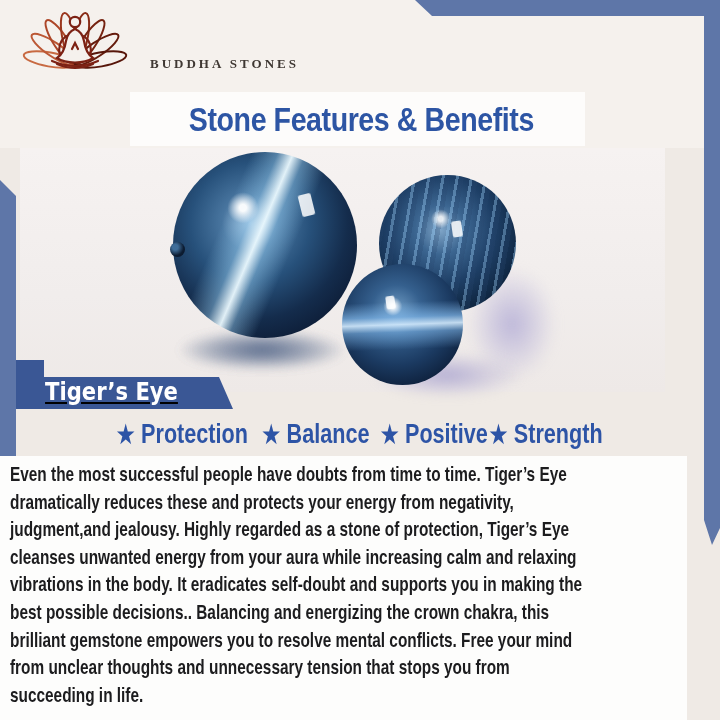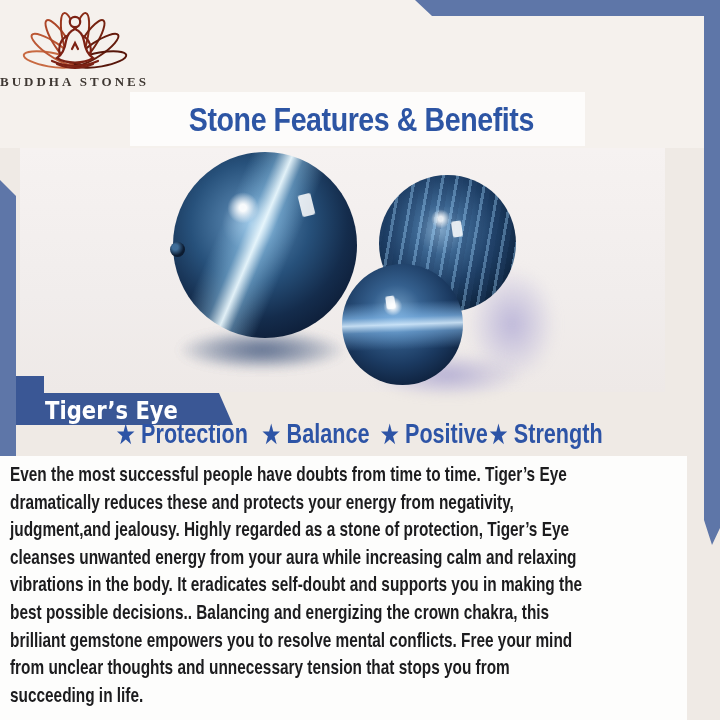--- a/index.html
+++ b/index.html
@@ -7,21 +7,21 @@
           background:#efeae5;font-family:"Liberation Sans",sans-serif;}
   .header-bg{position:absolute;left:0;top:0;width:720px;height:148px;background:#f5f1ed;}
 
   
   .frame{position:absolute;left:0;top:0;width:720px;height:720px;background:#5e76a8;}
   .frame-topright{clip-path:polygon(415px 0,720px 0,720px 528px,712px 545px,704px 520px,704px 16px,432px 16px);}
   .frame-left{clip-path:polygon(0 180px,16px 196px,16px 720px,0 720px);}
   .frame-bottom{clip-path:polygon(0 705px,397px 705px,426px 720px,0 720px);}
 
   
-  .logo-wrap{position:absolute;left:0;top:8px;width:575px;display:flex;flex-direction:column;align-items:flex-start;}
+  .logo-wrap{position:absolute;left:0;top:8px;width:575px;display:flex;flex-direction:row;align-items:flex-end;}
   .brand-name{margin-top:2px;font-family:"Liberation Serif",serif;font-weight:600;font-size:13px;
               letter-spacing:3px;color:#3f3833;}
 
   
   .title-box{position:absolute;left:130px;top:92px;width:448px;height:54px;background:#fdfcfb;
              display:flex;align-items:center;justify-content:center;padding-left:7px;}
   .title-text{font-size:34px;font-weight:bold;color:#2d55a4;white-space:nowrap;
               transform:scaleX(.84);letter-spacing:-.5px;}
 
   
@@ -45,23 +45,23 @@
     linear-gradient(178deg,rgba(0,0,0,0) 32%,rgba(130,185,235,.7) 44%,rgba(212,236,255,.9) 50%,rgba(130,185,235,.55) 56%,rgba(0,0,0,0) 70%),
     radial-gradient(circle at 45% 38%,#6f9cc4 0%,#35608e 25%,#1b3a61 55%,#0d1f3a 80%,#081426 100%);}
   .drill-hole{position:absolute;left:170px;top:242px;width:15px;height:15px;border-radius:50%;
     background:radial-gradient(circle at 35% 35%,#3f6d99 0 20%,#0d1d33 60%,#081223 100%);}
   .reflect{position:absolute;background:rgba(255,255,255,.85);border-radius:2px;filter:blur(.6px);}
   .r1{left:300px;top:194px;width:13px;height:22px;transform:rotate(-14deg);}
   .r2{left:452px;top:221px;width:10px;height:16px;transform:rotate(-8deg);}
   .r3{left:386px;top:296px;width:9px;height:13px;transform:rotate(-8deg);}
 
   
-  .banner{position:absolute;left:16px;top:376px;width:217px;height:49px;background:#3a5795;
+  .banner{position:absolute;left:16px;top:360px;width:217px;height:49px;background:#3a5795;
           clip-path:polygon(0 0,28px 0,28px 17px,203px 17px,217px 49px,0 49px);
-          display:flex;align-items:flex-end;justify-content:center;padding-top:0;}
+          display:flex;align-items:center;justify-content:center;padding-top:0;text-decoration:underline;}
   .banner-text{margin-top:15px;margin-right:26px;font-family:"DejaVu Sans",sans-serif;font-weight:bold;
                font-size:24px;color:#ffffff;white-space:nowrap;transform:scaleX(.88);}
 
   
   .benefits-row{position:absolute;left:16px;top:414px;width:687px;height:40px;
                 display:flex;align-items:center;justify-content:center;color:#2d54a6;}
   .benefits-inner{display:inline-flex;align-items:center;transform:scaleX(.8);white-space:nowrap;
                   font-size:27px;font-weight:bold;}
   .benefit{display:inline-flex;align-items:center;}
   .benefit + .benefit{margin-left:18px;}

